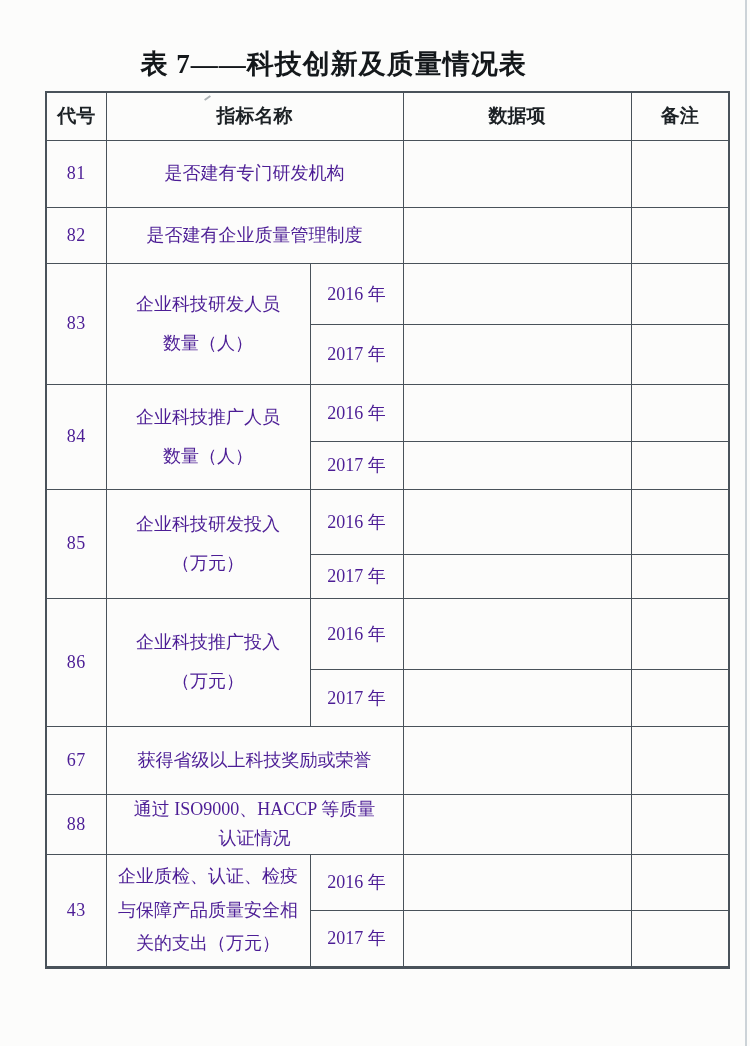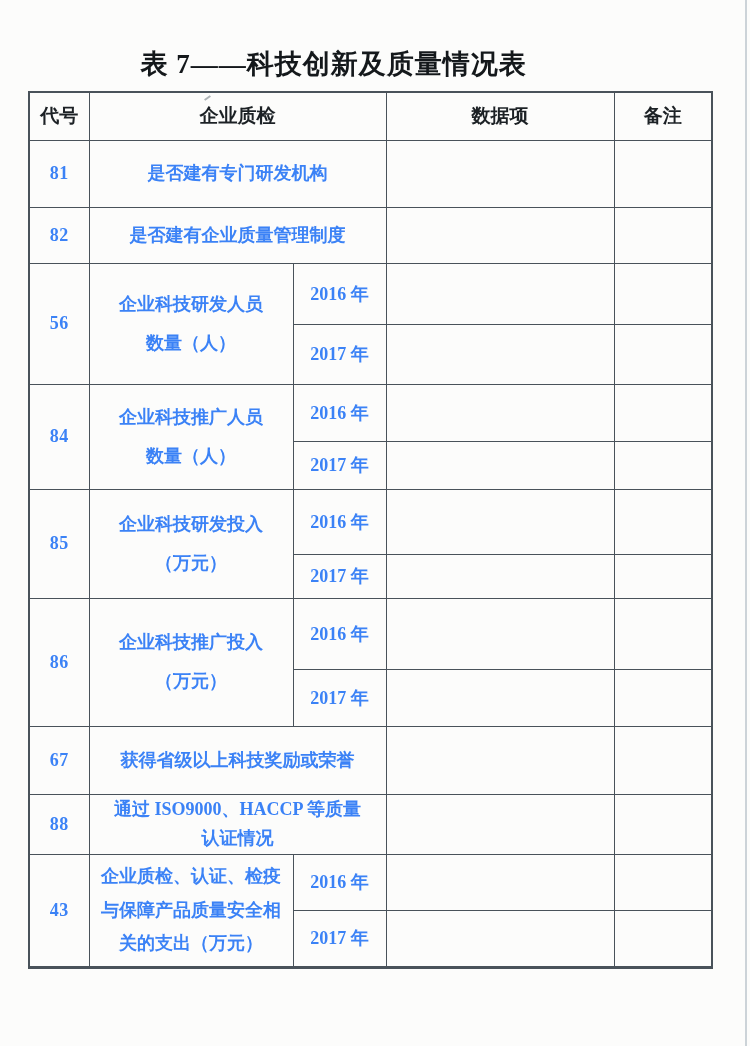--- a/index.html
+++ b/index.html
@@ -33,28 +33,28 @@
     width: 683px;
     border-collapse: collapse;
     table-layout: fixed;
   }
   table.form-table, .form-table th, .form-table td {
     border: 1.6px solid #49525a;
   }
   table.form-table {
     border-width: 2px;
     border-bottom-width: 3px;
+    margin-left: 17px;
   }
   .form-table th, .form-table td {
     padding: 0 2px;
     text-align: center;
     vertical-align: middle;
     font-size: 18px;
-    color: #3b82f6;
-    font-weight: bold;
+    color: #4c1d95;
   }
   .form-table th {
     font-size: 19px;
     font-weight: bold;
     color: #1c2125;
   }
   .name {
     white-space: pre-line;
     line-height: 2.15;
   }
@@ -107,21 +107,21 @@
   <colgroup>
     <col style="width:60px">
     <col style="width:204px">
     <col style="width:93px">
     <col style="width:228px">
     <col style="width:98px">
   </colgroup>
   <thead>
     <tr style="height:48px">
       <th>代号</th>
-      <th colspan="2">企业质检</th>
+      <th colspan="2">指标名称</th>
       <th>数据项</th>
       <th>备注</th>
     </tr>
   </thead>
   <tbody>
 
     <tr style="height:67px">
       <td class="code-cell">81</td>
       <td colspan="2" class="name">是否建有专门研发机构</td>
       <td></td>
@@ -129,21 +129,21 @@
     </tr>
 
     <tr style="height:56px">
       <td class="code-cell">82</td>
       <td colspan="2" class="name">是否建有企业质量管理制度</td>
       <td></td>
       <td></td>
     </tr>
 
     <tr style="height:61px">
-      <td rowspan="2" class="code-cell">56</td>
+      <td rowspan="2" class="code-cell">83</td>
       <td rowspan="2" class="name">企业科技研发人员
 数量（人）</td>
       <td class="year-cell">2016 年</td>
       <td></td>
       <td></td>
     </tr>
     <tr style="height:60px">
       <td class="year-cell">2017 年</td>
       <td></td>
       <td></td>

